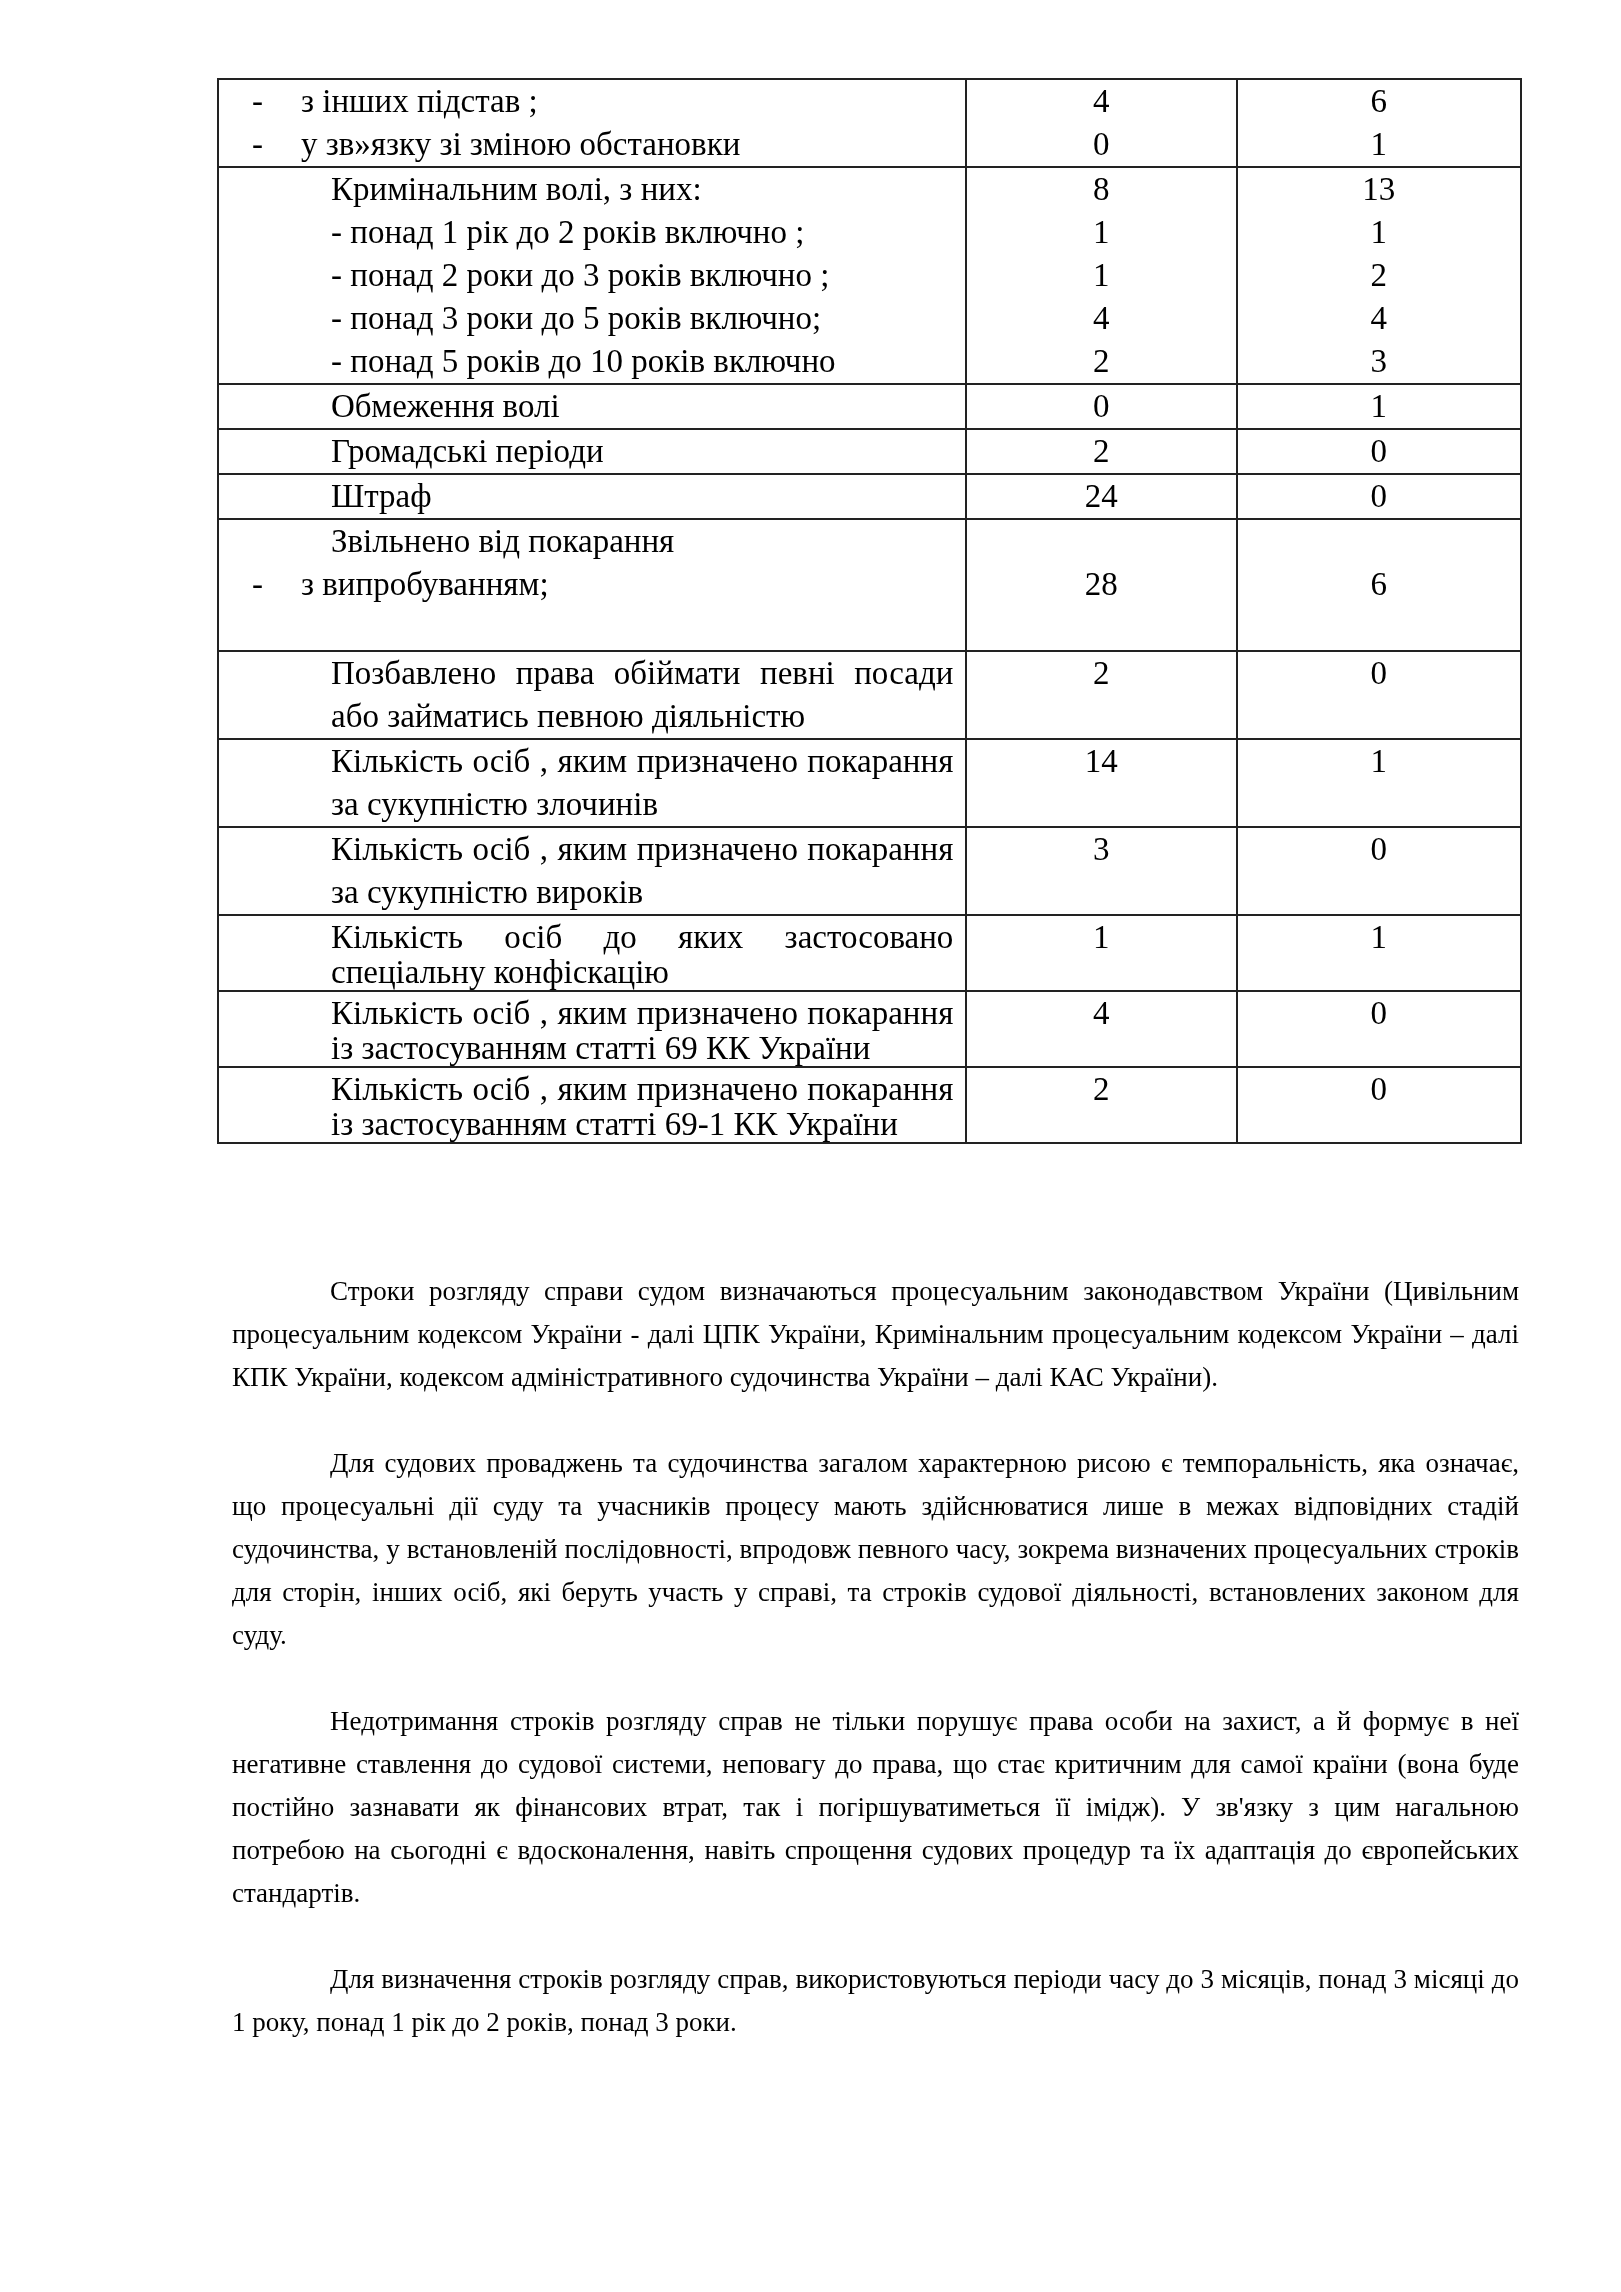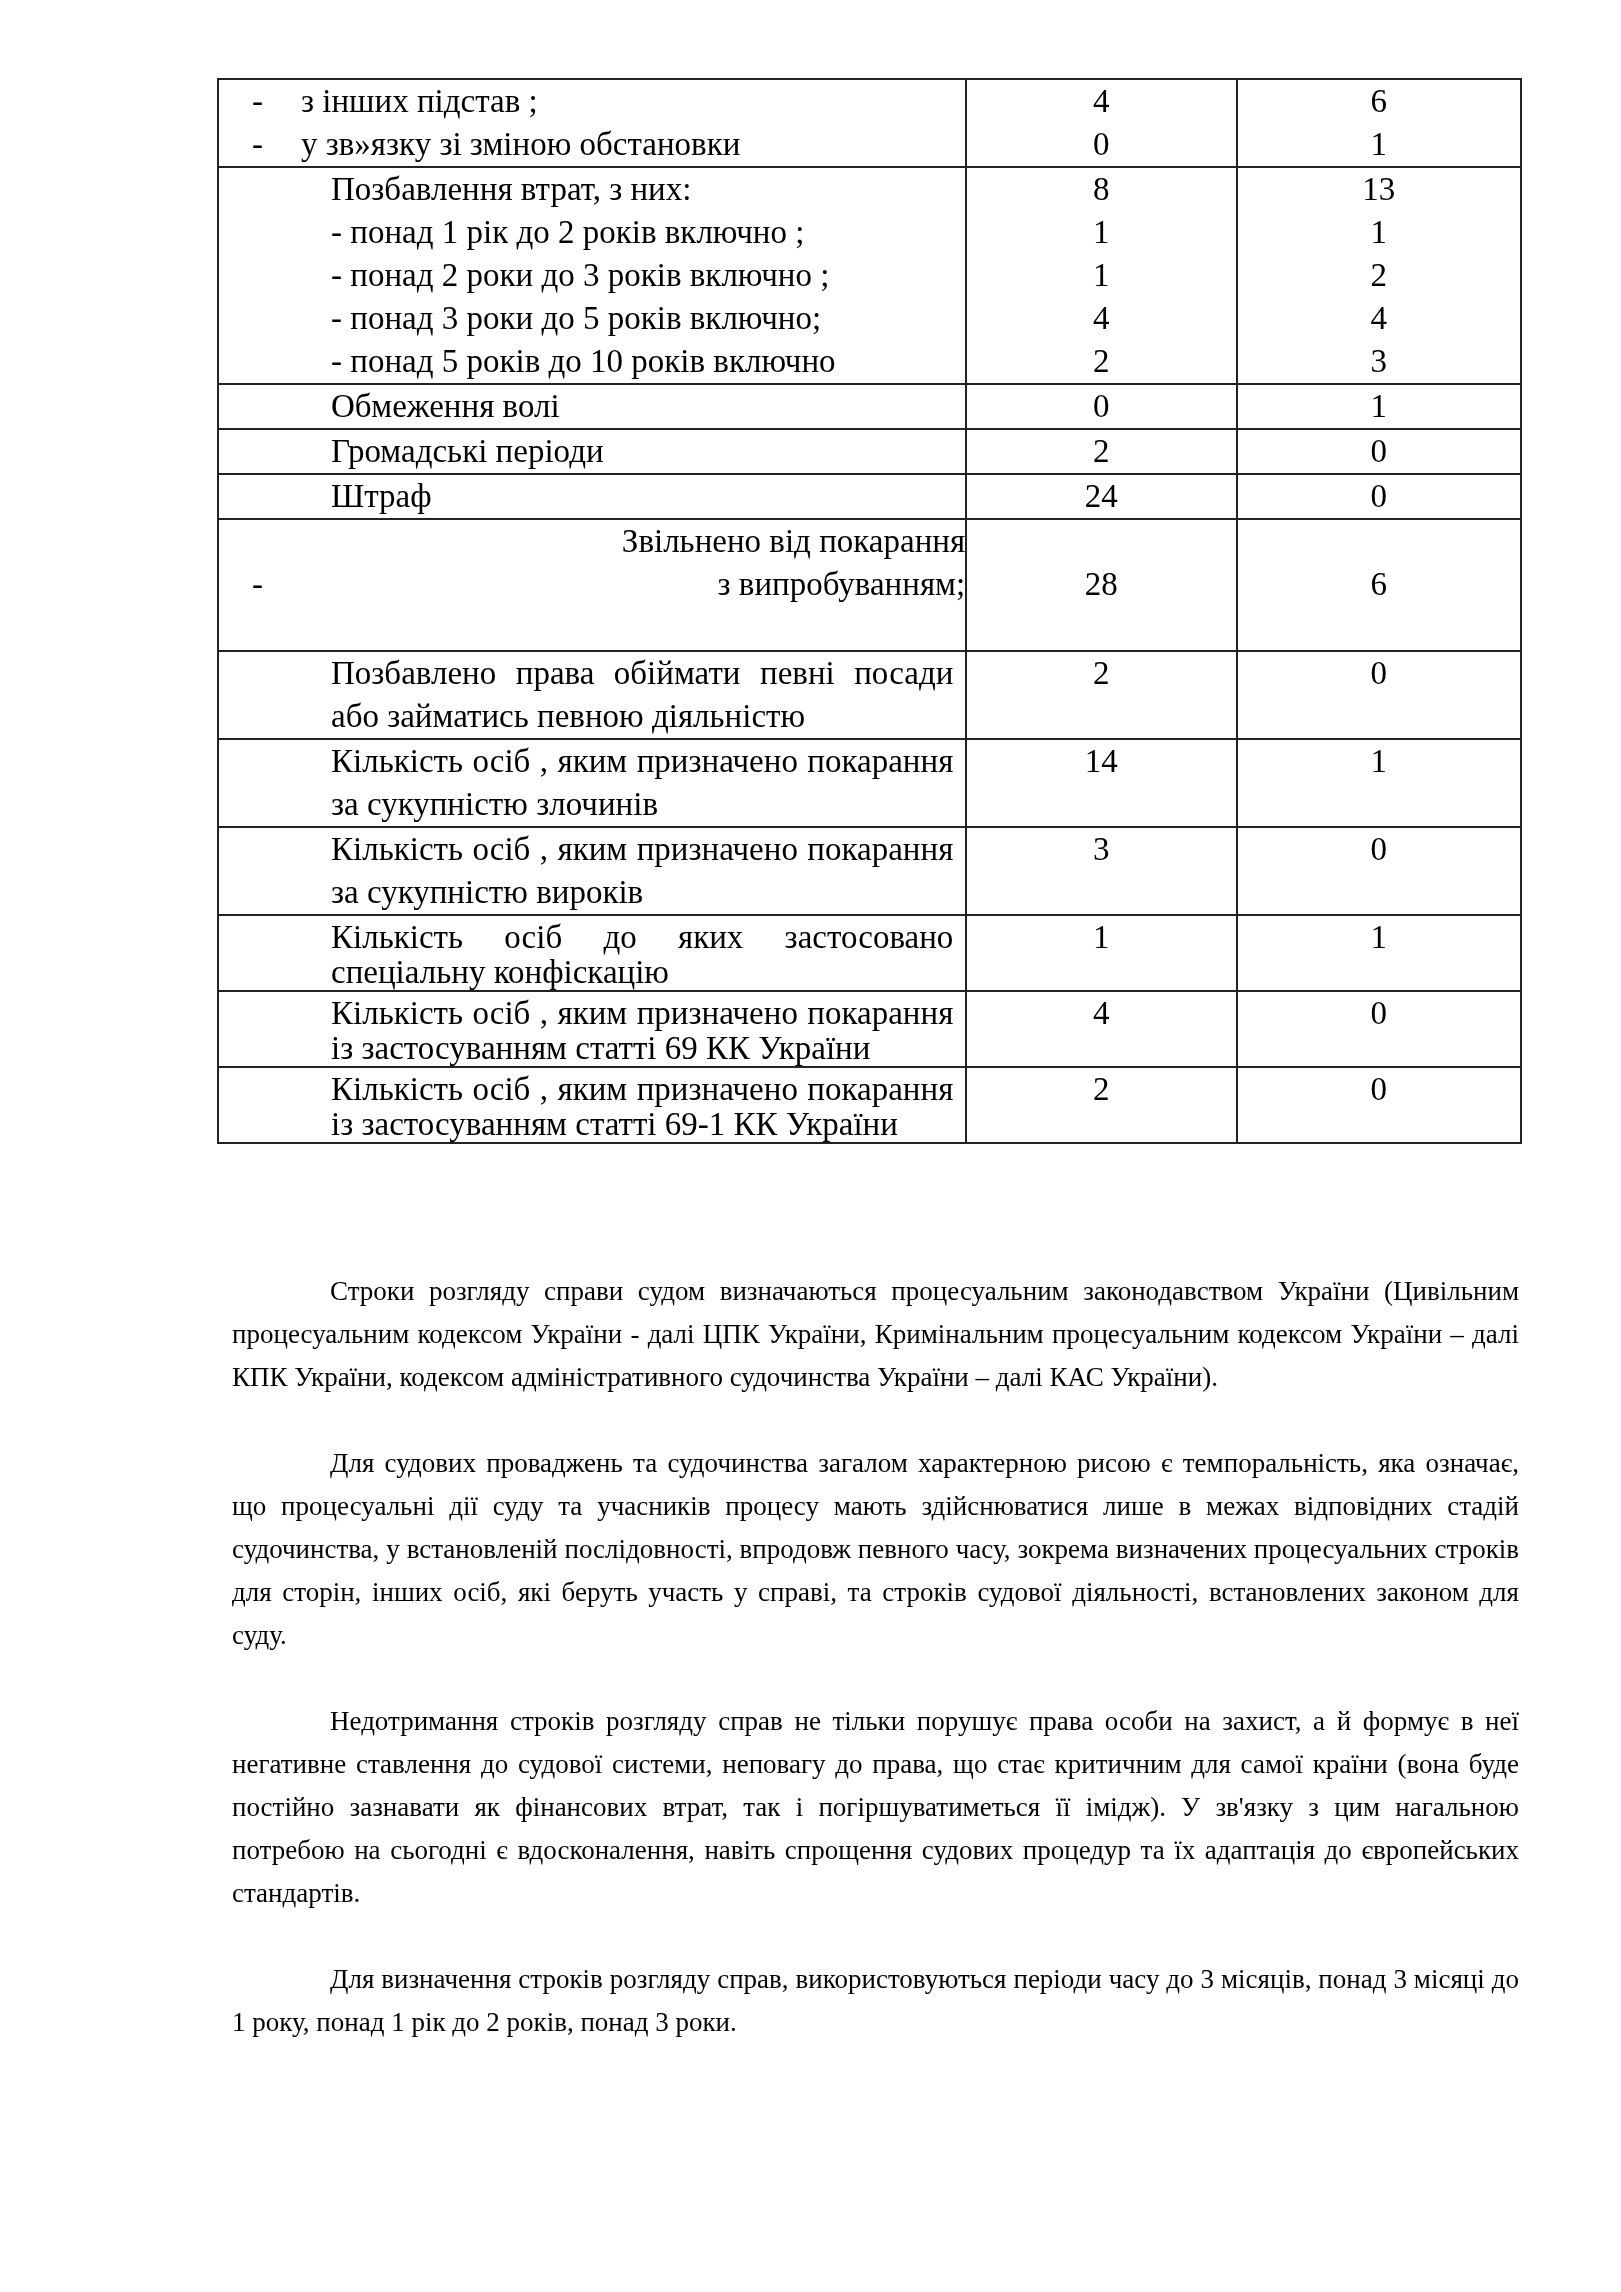--- a/index.html
+++ b/index.html
@@ -55,21 +55,21 @@
           <div>4</div>
           <div>0</div>
         </td>
         <td class="num">
           <div>6</div>
           <div>1</div>
         </td>
       </tr>
       <tr>
         <td>
-          <div class="label-line label-ind">Позбавлення втрат, з них:</div>
+          <div class="label-line label-ind">Кримінальним волі, з них:</div>
           <div class="label-line label-ind">- понад 1 рік до 2 років включно ;</div>
           <div class="label-line label-ind">- понад 2 роки до 3 років включно ;</div>
           <div class="label-line label-ind">- понад 3 роки до 5 років включно;</div>
           <div class="label-line label-ind">- понад 5 років до 10 років включно</div>
         </td>
         <td class="num">
           <div>8</div>
           <div>1</div>
           <div>1</div>
           <div>4</div>
@@ -110,21 +110,21 @@
           <div class="label-line label-ind">Штраф</div>
         </td>
         <td class="num">
           <div>24</div>
         </td>
         <td class="num">
           <div>0</div>
         </td>
       </tr>
       <tr>
-        <td style="height: 130px; text-align: right;">
+        <td style="height: 130px;">
           <div class="label-line label-ind">Звільнено від покарання</div>
           <div class="label-line label-dash"><span class="dash">-</span><span>з випробуванням;</span></div>
         </td>
         <td class="num">
           <div></div>
           <div>28</div>
         </td>
         <td class="num">
           <div></div>
           <div>6</div>

